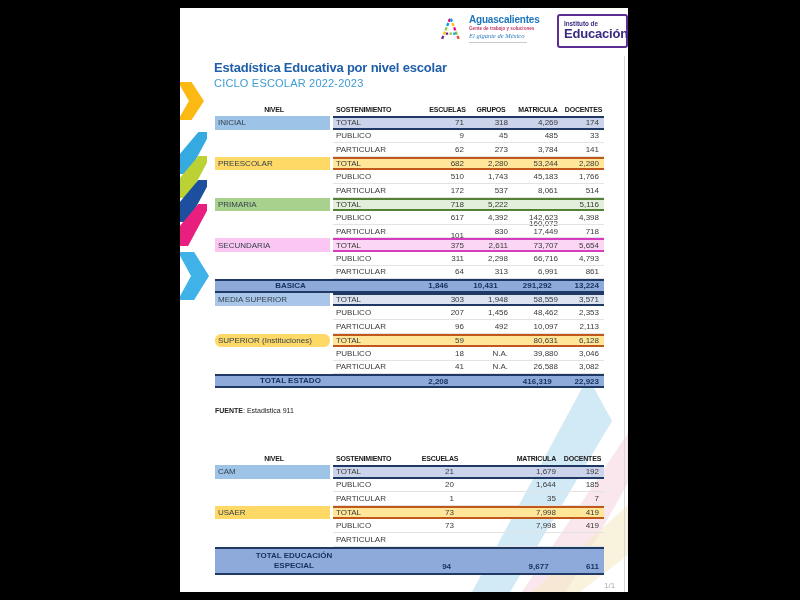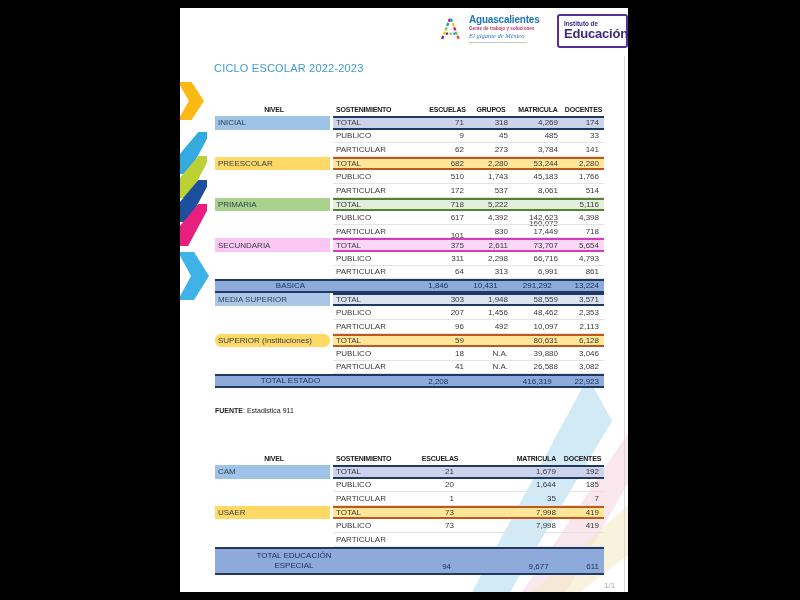--- a/index.html
+++ b/index.html
@@ -41,21 +41,21 @@
   .hc{font-size:7px;font-weight:bold;color:#1a1a1a;letter-spacing:-0.2px;white-space:nowrap;}
   .center{justify-content:center;text-align:center;}
   .left{justify-content:flex-start;padding-left:3px;}
   .right,.num{justify-content:flex-end;padding-right:5px;text-align:right;}
   .lab{padding-left:3px;color:#33404f;}
   .sp{width:3px;}
   .band{display:flex;height:100%;box-sizing:border-box;}
   .subband{border-bottom:1px solid #e3e3e3;}
   .summary{background:#8EAADB;border-top:2px solid #203864;border-bottom:2px solid #203864;
            box-sizing:border-box;}
-  .summary .c{color:#14305c;font-weight:normal;margin-left:15px;}
+  .summary .c{color:#14305c;font-weight:bold;margin-left:15px;}
   .sumlab{justify-content:center;text-align:center;line-height:1.2;}
   .tall{height:28px;}
   .tall .num{align-items:flex-end;padding-bottom:2px;}
 
   .fuente{position:absolute;left:35px;top:399px;font-size:7px;color:#222;}
   .page-num{position:absolute;left:424px;top:573px;font-size:8px;color:#ababab;}
   .edge-line{position:absolute;left:444px;top:48px;width:1px;height:537px;background:#d9d9d9;}
   .wm{position:absolute;left:280px;top:347px;}
 </style>
 </head>
@@ -84,20 +84,21 @@
       <div class="brand-tagline">Gente de trabajo y soluciones</div>
       <div class="brand-slogan">El gigante de México</div>
       <div class="brand-rule"></div>
     </div>
     <div class="badge">
       <div class="badge-l1">Instituto de</div>
       <div class="badge-l2">Educación</div>
     </div>
 
     <div class="titleblock">
+      <div class="title-main">Estadística Educativa por nivel escolar</div>
       <div class="title-sub">CICLO ESCOLAR 2022-2023</div>
     </div>
 
     <div class="arrow arrow-y" style="background: rgb(252, 184, 19);"></div>
     <div class="chev" style="top: 124px; background: rgb(53, 170, 225);"></div>
     <div class="chev" style="top: 148px; background: rgb(188, 210, 52);"></div>
     <div class="chev" style="top: 172px; background: rgb(28, 79, 158);"></div>
     <div class="chev" style="top: 196px; background: rgb(232, 31, 126);"></div>
     <div class="arrow arrow-b" style="background: rgb(63, 179, 232);"></div>
 

